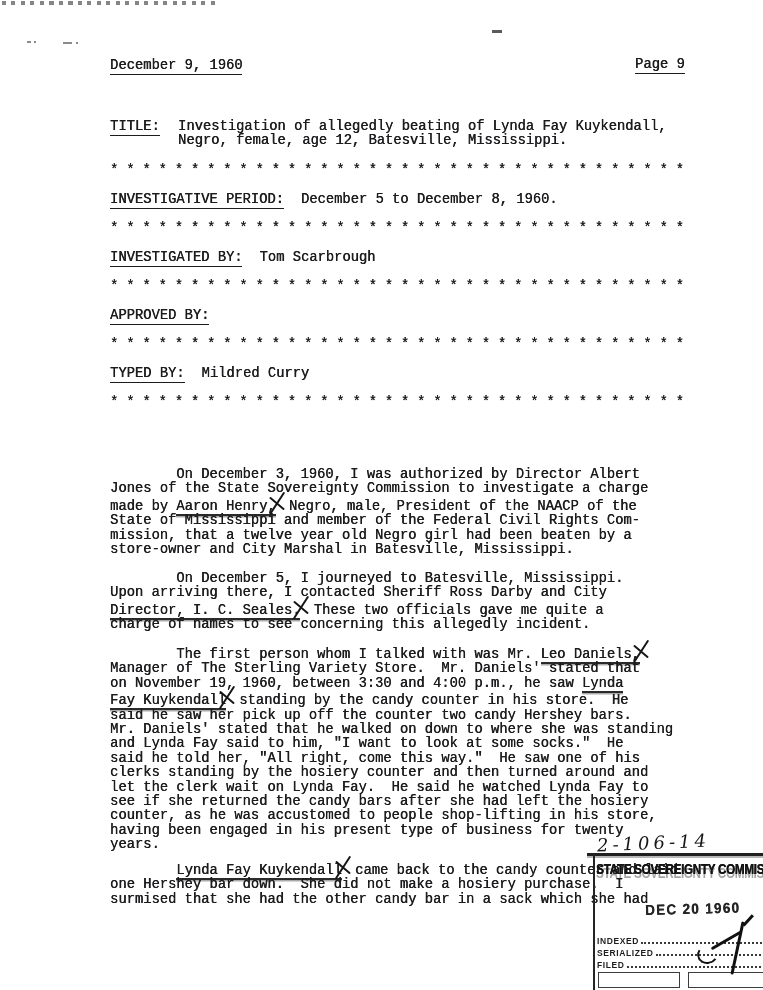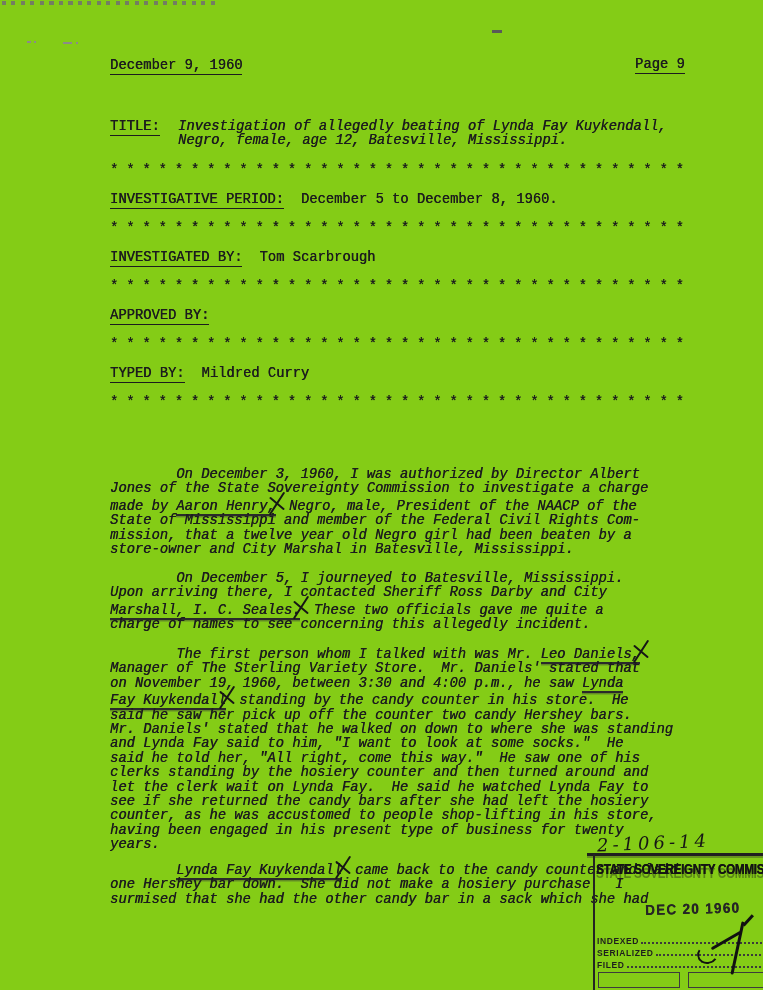--- a/index.html
+++ b/index.html
@@ -1,22 +1,22 @@
 <!DOCTYPE html>
 <html><head>
 <meta charset="utf-8">
 <style>
   html,body{margin:0;padding:0;background:#e8e8e6;}
   .page{
-    position:relative;width:763px;height:990px;background:#84cc16;
+    position:relative;width:763px;height:990px;background:#ffffff;
     overflow:hidden;font-family:"Liberation Mono",monospace;color:#1c1c1e;
     box-shadow:0 0 4px rgba(0,0,0,.2);
   }
   .typed{font-size:13.8px;line-height:14.4px;text-shadow:0.35px 0 0 currentColor;}
-  .tline{white-space:pre;font-style:italic;}
+  .tline{white-space:pre;}
   .abs{position:absolute;}
   .ul{border-bottom:1.6px solid #1c1c1e;padding-bottom:1px;}
   .frow{position:absolute;left:110px;white-space:pre;text-align:right;}
   .frow .val{margin-left:17px;}
   .sep{position:absolute;left:110px;white-space:pre;letter-spacing:-0.2px;}
   .title-row{position:absolute;left:110px;top:120px;display:flex;}
   .title-row .lblbox{width:68px;flex:0 0 68px;}
   .body-wrap{position:absolute;left:110px;top:0;width:640px;}
   .para{position:absolute;left:0;}
   .para:nth-child(1){top:468px;}
@@ -104,21 +104,21 @@
         <div class="tline">        On December 3, 1960, I was authorized by Director Albert</div>
         <div class="tline">Jones of the State Sovereignty Commission to investigate a charge</div>
         <div class="tline">made by <span class="pen-underline">Aaron Henry,</span><span class="pen-x"></span> Negro, male, President of the NAACP of the</div>
         <div class="tline">State of Mississippi and member of the Federal Civil Rights Com-</div>
         <div class="tline">mission, that a twelve year old Negro girl had been beaten by a</div>
         <div class="tline">store-owner and City Marshal in Batesville, Mississippi.</div>
       </div>
       <div class="para">
         <div class="tline">        On December 5, I journeyed to Batesville, Mississippi.</div>
         <div class="tline">Upon arriving there, I contacted Sheriff Ross Darby and City</div>
-        <div class="tline"><span class="pen-underline">Marshall, I. C. Seales.</span><span class="pen-x"></span> These two officials gave me quite a</div>
+        <div class="tline"><span class="pen-underline">Director, I. C. Seales.</span><span class="pen-x"></span> These two officials gave me quite a</div>
         <div class="tline">charge of names to see concerning this allegedly incident.</div>
       </div>
       <div class="para">
         <div class="tline">        The first person whom I talked with was Mr. <span class="pen-underline">Leo Daniels,</span><span class="pen-x"></span></div>
         <div class="tline">Manager of The Sterling Variety Store.  Mr. Daniels' stated that</div>
         <div class="tline">on November 19, 1960, between 3:30 and 4:00 p.m., he saw <span class="pen-underline">Lynda</span></div>
         <div class="tline"><span class="pen-underline">Fay Kuykendall</span><span class="pen-x"></span> standing by the candy counter in his store.  He</div>
         <div class="tline">said he saw her pick up off the counter two candy Hershey bars.</div>
         <div class="tline">Mr. Daniels' stated that he walked on down to where she was standing</div>
         <div class="tline">and Lynda Fay said to him, "I want to look at some socks."  He</div>

